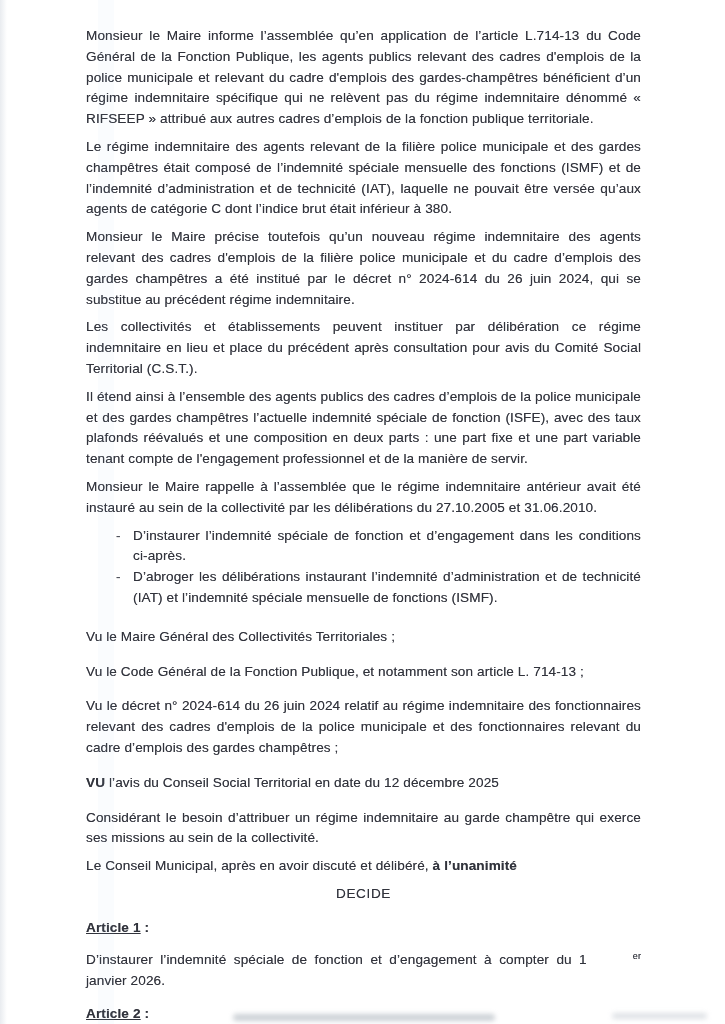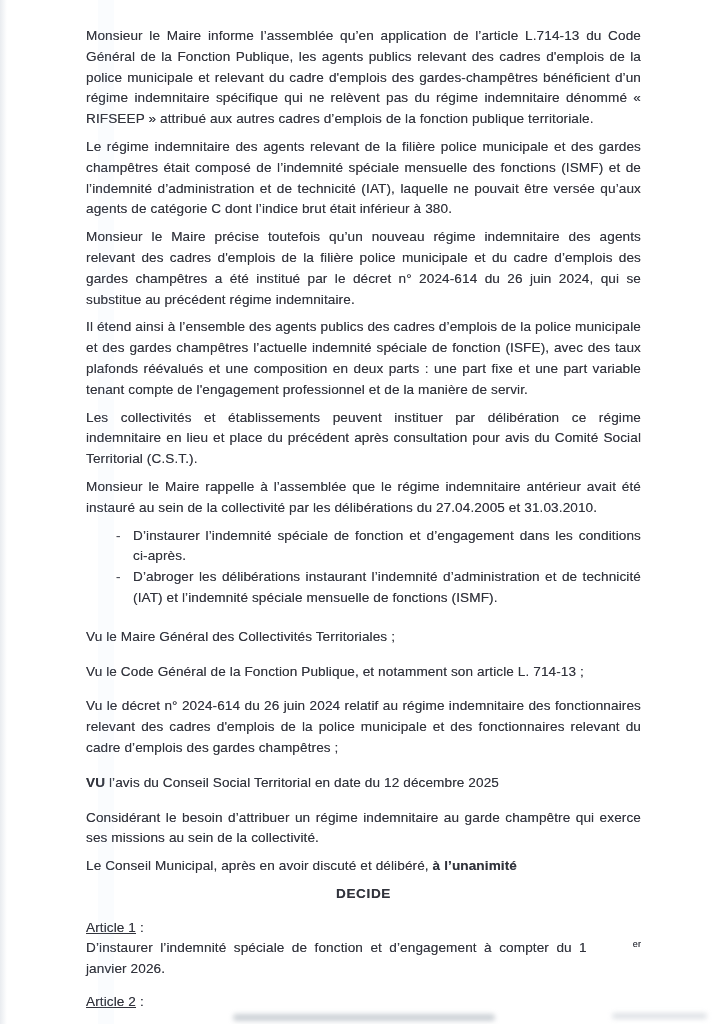--- a/index.html
+++ b/index.html
@@ -44,27 +44,27 @@
     flex: none;
     color: #4a4d57;
   }
   .bullet-text {
     flex: 1;
     text-align: justify;
     letter-spacing: 0.1px;
   }
   .decide {
     text-align: center;
-    font-weight: bold;
+    font-weight: normal;
     margin: 5px 0 13px 0;
     letter-spacing: 0.6px;
   }
   .article-head {
-    font-weight: normal;
-    margin-bottom: 0;
+    font-weight: bold;
+    margin-bottom: 12px;
   }
   .article-head .underlined { text-decoration: underline; }
   .article-body { margin-bottom: 12px; }
   sup {
     font-size: 9px;
     line-height: 0;
     vertical-align: super;
     padding-left: 46px;
   }
   
@@ -105,25 +105,25 @@
 <body>
 
 <div class="page">
 
   <p class="para">Monsieur le Maire informe l’assemblée qu’en application de l’article L.714-13 du Code Général de la Fonction Publique, les agents publics relevant des cadres d'emplois de la police municipale et relevant du cadre d'emplois des gardes-champêtres bénéficient d’un régime indemnitaire spécifique qui ne relèvent pas du régime indemnitaire dénommé « RIFSEEP » attribué aux autres cadres d’emplois de la fonction publique territoriale.</p>
 
   <p class="para">Le régime indemnitaire des agents relevant de la filière police municipale et des gardes champêtres était composé de l’indemnité spéciale mensuelle des fonctions (ISMF) et de l’indemnité d’administration et de technicité (IAT), laquelle ne pouvait être versée qu’aux agents de catégorie C dont l’indice brut était inférieur à 380.</p>
 
   <p class="para">Monsieur le Maire précise toutefois qu’un nouveau régime indemnitaire des agents relevant des cadres d'emplois de la filière police municipale et du cadre d’emplois des gardes champêtres a été institué par le décret n° 2024-614 du 26 juin 2024, qui se substitue au précédent régime indemnitaire.</p>
 
+  <p class="para">Les collectivités et établissements peuvent instituer par délibération ce régime indemnitaire en lieu et place du précédent après consultation pour avis du Comité Social Territorial (C.S.T.).</p>
+
   <p class="para">Il étend ainsi à l’ensemble des agents publics des cadres d’emplois de la police municipale et des gardes champêtres l’actuelle indemnité spéciale de fonction (ISFE), avec des taux plafonds réévalués et une composition en deux parts : une part fixe et une part variable tenant compte de l'engagement professionnel et de la manière de servir.</p>
 
-  <p class="para">Les collectivités et établissements peuvent instituer par délibération ce régime indemnitaire en lieu et place du précédent après consultation pour avis du Comité Social Territorial (C.S.T.).</p>
-
-  <p class="para">Monsieur le Maire rappelle à l’assemblée que le régime indemnitaire antérieur avait été instauré au sein de la collectivité par les délibérations du 27.04.2005 et 31.03.2010.</p>
+  <p class="para">Monsieur le Maire rappelle à l’assemblée que le régime indemnitaire antérieur avait été instauré au sein de la collectivité par les délibérations du 27.10.2005 et 31.06.2010.</p>
 
 
   <div class="bullet-list">
     <div class="bullet-row">
       <span class="bullet-dash">-</span>
       <span class="bullet-text">D’instaurer l’indemnité spéciale de fonction et d’engagement dans les conditions ci-après.</span>
     </div>
     <div class="bullet-row">
       <span class="bullet-dash">-</span>
       <span class="bullet-text">D’abroger les délibérations instaurant l’indemnité d’administration et de technicité (IAT) et l’indemnité spéciale mensuelle de fonctions (ISMF).</span>

